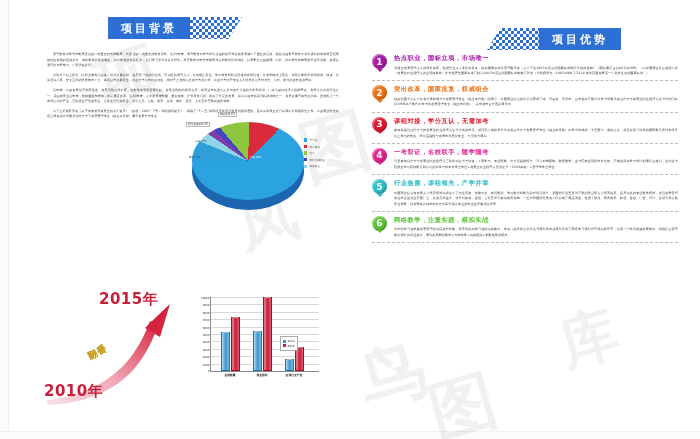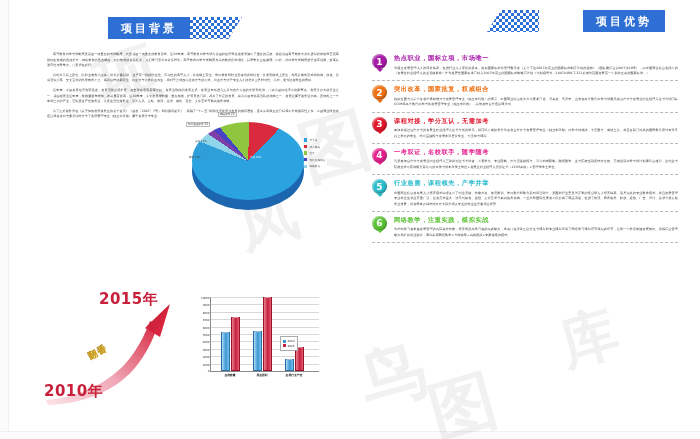--- a/index.html
+++ b/index.html
@@ -30,21 +30,21 @@
   .hdr-bar{background:#2d6fd4;color:#fff;font-size:11px;font-weight:bold;letter-spacing:3px;
            height:22px;line-height:22px;padding:0 13px;box-sizing:border-box;white-space:nowrap;}
   .checker{width:52px;height:22px;
     background-image:
       linear-gradient(45deg,#2d6fd4 25%,transparent 25%,transparent 75%,#2d6fd4 75%),
       linear-gradient(45deg,#2d6fd4 25%,transparent 25%,transparent 75%,#2d6fd4 75%);
     background-size:6px 6px;background-position:0 0,3px 3px;}
   .checker.left-skew{clip-path:polygon(0 0,100% 0,74% 100%,0 100%);}
   .checker.right-skew{clip-path:polygon(26% 0,100% 0,100% 100%,0 100%);}
   #hdr-left{left:108px;top:17px;}
-  #hdr-right{left:487px;top:10px;gap:44px;}
+  #hdr-right{left:487px;top:28px;}
 
   
   .left-col{position:absolute;left:47px;top:52px;width:292px;}
   .para{font-size:3.05px;line-height:5.6px;color:#3a3a3a;text-align:justify;
         text-indent:6px;margin:0 0 4px 0;font-family:"DejaVu Sans",sans-serif;
         letter-spacing:.1px;}
 
   
   .pie-wrap{position:absolute;left:186px;top:112px;width:160px;height:100px;}
   .pie-3d{position:absolute;left:6px;top:10px;width:112px;height:78px;}

